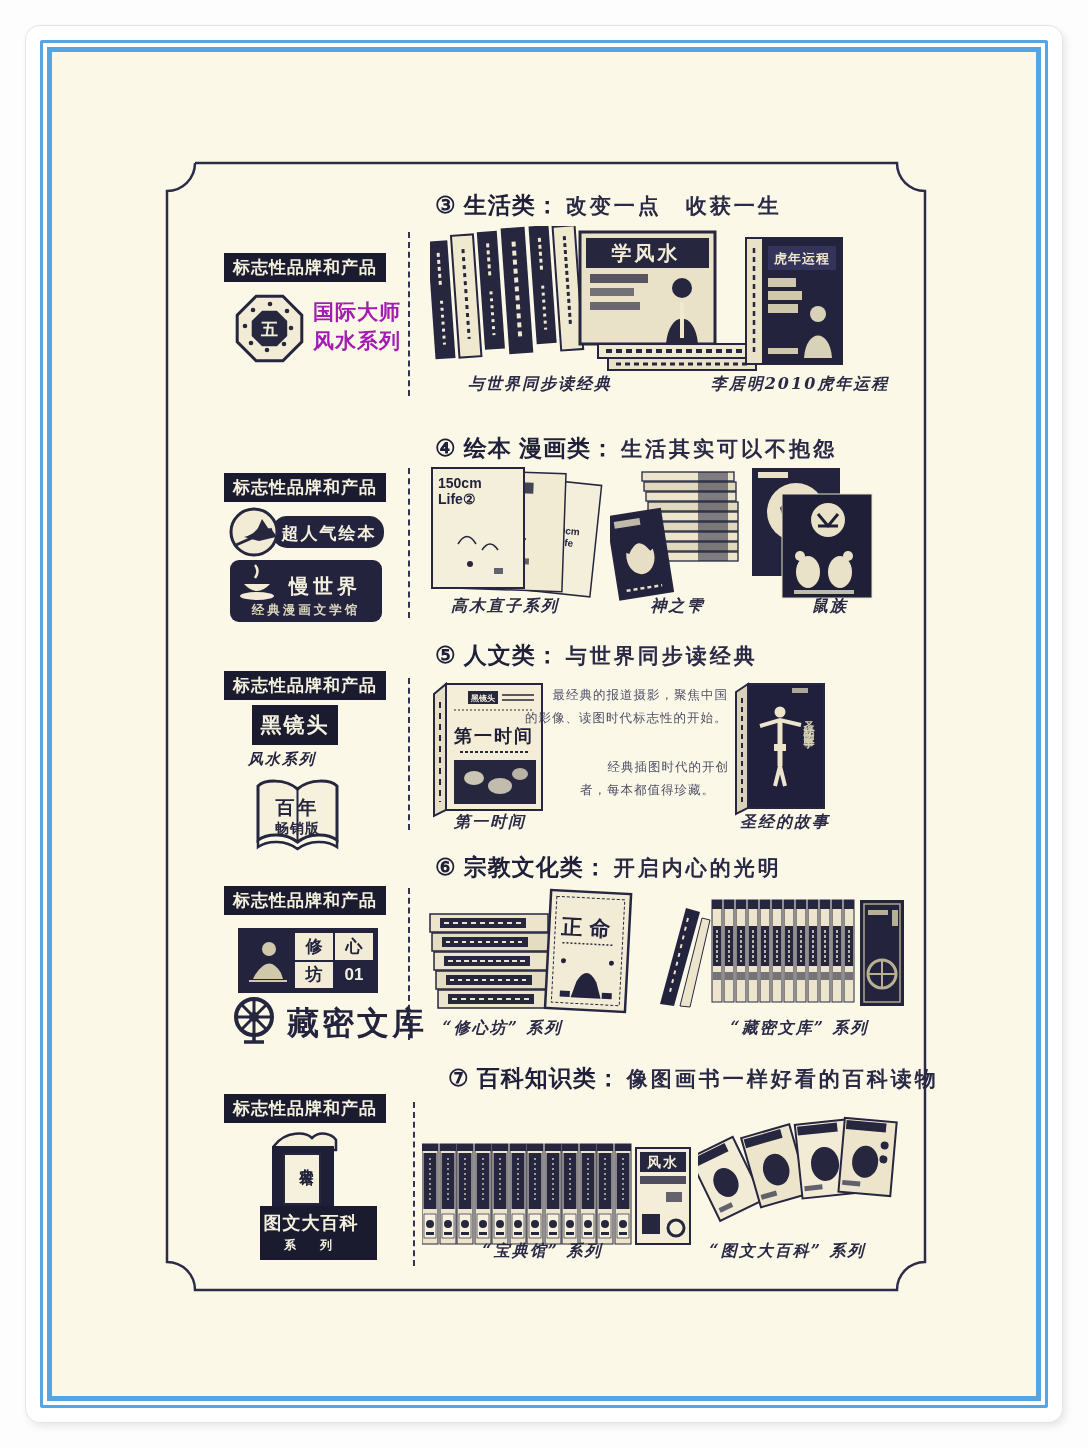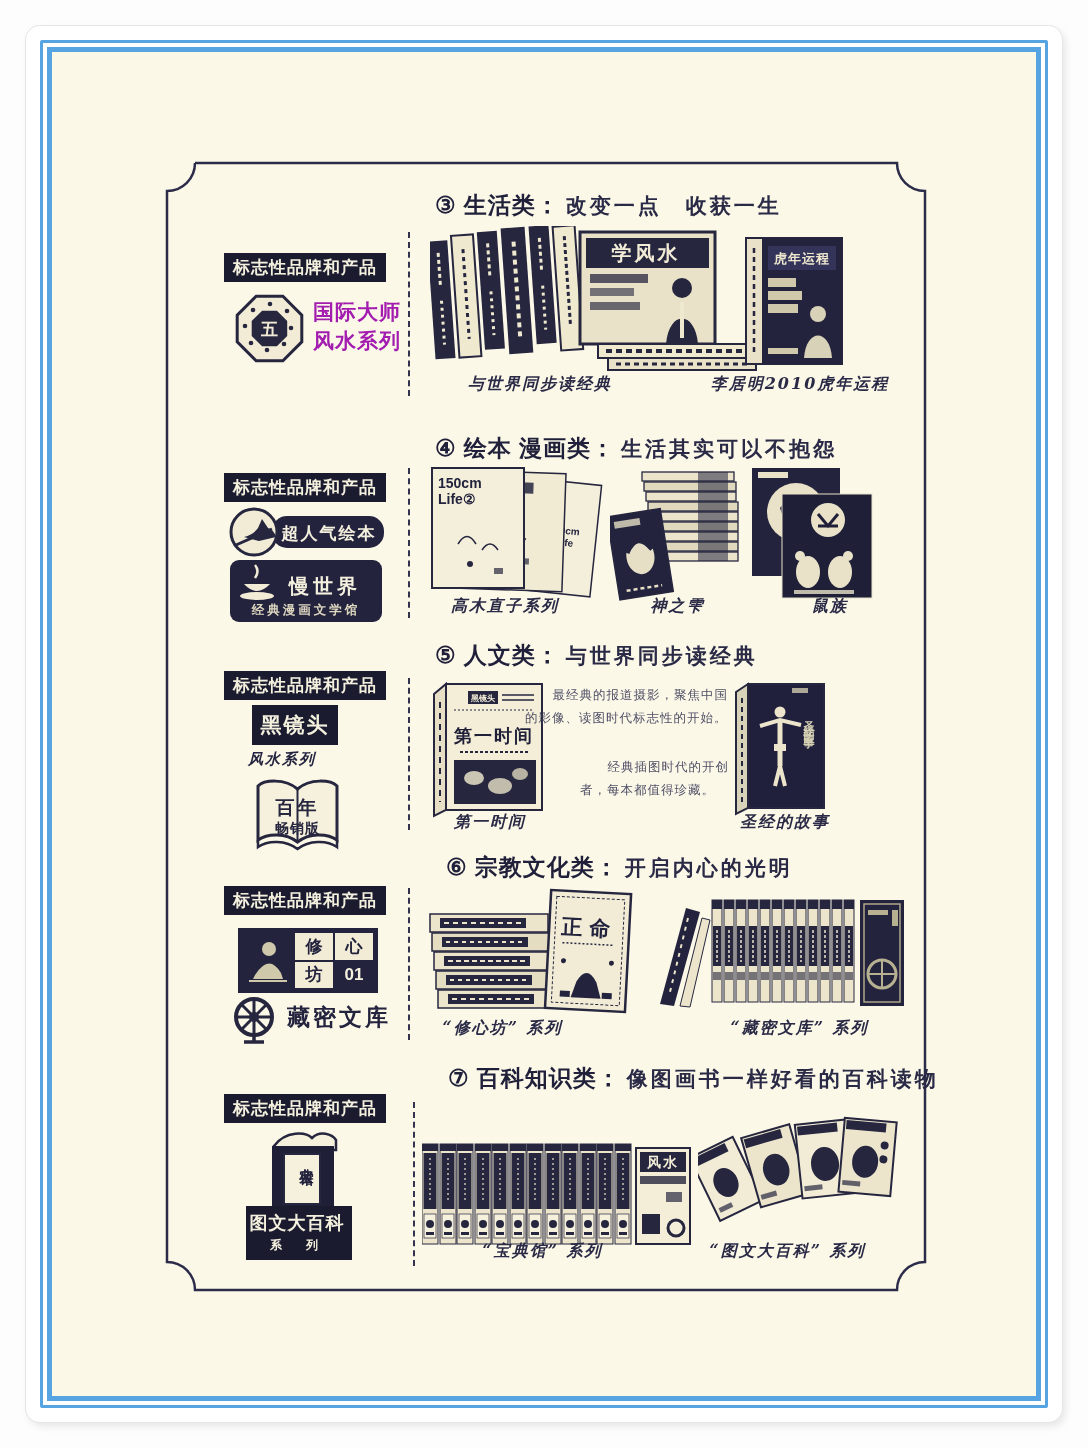--- a/index.html
+++ b/index.html
@@ -18,21 +18,21 @@
   .blackbox{position:absolute;background:#1b1b30;color:#f4f0de;text-align:center;
         font-family:"DejaVu Serif",serif;font-weight:bold;}
   .script{position:absolute;font-family:"DejaVu Serif",serif;font-style:italic;font-weight:bold;
         font-size:15px;letter-spacing:2px;color:#23233e;}
   .gridlogo{position:absolute;display:flex;border:3px solid #23233e;background:#f2ecd6;}
   .gridlogo .pic{width:52px;background:#23233e;position:relative;}
   .gridlogo table{border-collapse:collapse;}
   .gridlogo td{border:2.5px solid #23233e;width:38px;height:25px;text-align:center;
         font-family:"DejaVu Serif",serif;font-weight:bold;font-size:17px;color:#23233e;padding:0;}
   .gridlogo td.dark{background:#23233e;color:#f4f0de;font-family:"Liberation Sans",sans-serif;}
-  .sealtext{position:absolute;font-family:Liberation Mono, monospace;font-weight:900;font-size:23px;
+  .sealtext{position:absolute;font-family:Liberation Mono, monospace;font-weight:900;font-size:32px;
         letter-spacing:3px;color:#23233e;}
   .vtext{writing-mode:vertical-rl;text-orientation:upright;}
   
   .sec-head{position:absolute;white-space:nowrap;}
   .sec-head .num{font-size:23px;font-weight:bold;margin-right:8px;color:#20203a;}
   .sec-head .cat{font-size:23px;font-weight:900;color:#20203a;letter-spacing:1px;text-align:right;}
   .sec-head .sub{font-family:"DejaVu Serif",serif;font-size:21px;font-weight:700;
         letter-spacing:3px;color:#2a2a46;margin-left:6px;}
   .caption{position:absolute;text-align:center;font-family:"DejaVu Serif",serif;font-style:italic;
         font-weight:bold;font-size:16px;letter-spacing:2px;color:#2a2a46;white-space:nowrap;}
@@ -152,21 +152,21 @@
 
   <div class="brand-label" style="top:1094px;">标志性品牌和产品</div>
   <div class="fig" style="left:262px;top:1126px;">
     <svg width="82" height="88" viewBox="0 0 82 88">
       <path d="M12 20 C24 4 44 6 50 12 C58 4 70 8 74 14 L74 24 L12 24 Z" fill="#f6f1dd" stroke="#26263f" stroke-width="2.5"></path>
       <rect x="10" y="20" width="62" height="64" fill="#1f1f38"></rect>
       <rect x="22" y="28" width="36" height="50" fill="#f6f1dd" stroke="#26263f" stroke-width="2"></rect>
     </svg>
     <div class="vtext" style="position:absolute;left:28px;top:31px;width:26px;height:46px;font-family:'DejaVu Serif',serif;font-weight:900;font-size:14px;color:#23233e;letter-spacing:1px;">宝典馆</div>
   </div>
-  <div class="blackbox" style="left:246px;top:1206px;width:102px;padding:5px 4px 6px 0;">
+  <div class="blackbox" style="left:260px;top:1206px;width:102px;padding:5px 15px 6px 0;">
     <div style="font-size:18px;letter-spacing:1px;font-family:'Liberation Sans',sans-serif;font-weight:900;">图文大百科</div>
     <div style="font-size:12px;letter-spacing:6px;margin-top:2px;font-family:'Liberation Sans',sans-serif;">系　列</div>
   </div>
 
   <div class="sec-head" style="left:435px;top:190px;">
     <span class="num">③</span><span class="cat">生活类</span><span class="cat">：</span><span class="sub">改变一点　收获一生</span>
   </div>
   <div class="fig" style="left:430px;top:226px;">
     <svg width="330" height="150" viewBox="0 0 330 150">
       <defs>
@@ -323,21 +323,21 @@
       <path d="M30 48 L50 42 L71 47" stroke="#ece5cc" stroke-width="4" fill="none"></path>
       <line x1="50" y1="41" x2="50" y2="88" stroke="#ece5cc" stroke-width="5"></line>
       <path d="M50 88 L45 108 M50 88 L55 108" stroke="#ece5cc" stroke-width="4" fill="none"></path>
       <rect x="44" y="66" width="12" height="7" fill="#ece5cc"></rect>
     </svg>
     <div class="vtext" style="position:absolute;left:70px;top:34px;height:84px;font-family:'DejaVu Serif',serif;font-weight:bold;font-size:11px;letter-spacing:4px;color:#d6d0b4;">圣经的故事</div>
   </div>
   <div class="caption" style="left:430px;top:812px;width:120px;">第一时间</div>
   <div class="caption" style="left:720px;top:812px;width:130px;">圣经的故事</div>
 
-  <div class="sec-head" style="left:446px;top:852px;">
+  <div class="sec-head" style="left:435px;top:852px;">
     <span class="num">⑥</span><span class="cat">宗教文化类</span><span class="cat">：</span><span class="sub">开启内心的光明</span>
   </div>
   <div class="fig" style="left:428px;top:888px;">
     <svg width="215" height="130" viewBox="0 0 215 130">
       <g>
         <rect x="2" y="26" width="118" height="18" fill="#ece5cc" stroke="#26263f" stroke-width="1.5"></rect>
         <rect x="12" y="30" width="86" height="10" fill="#26263f"></rect>
           <line x1="16" y1="35" x2="94" y2="35" stroke="#ece5cc" stroke-width="2" stroke-dasharray="5 4"></line>
         <rect x="4" y="45" width="118" height="18" fill="#e4ddc2" stroke="#26263f" stroke-width="1.5"></rect>
         <rect x="14" y="49" width="86" height="10" fill="#26263f"></rect>

